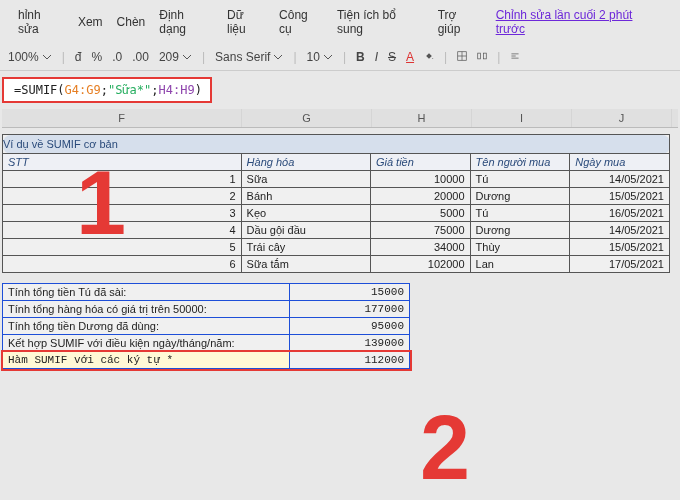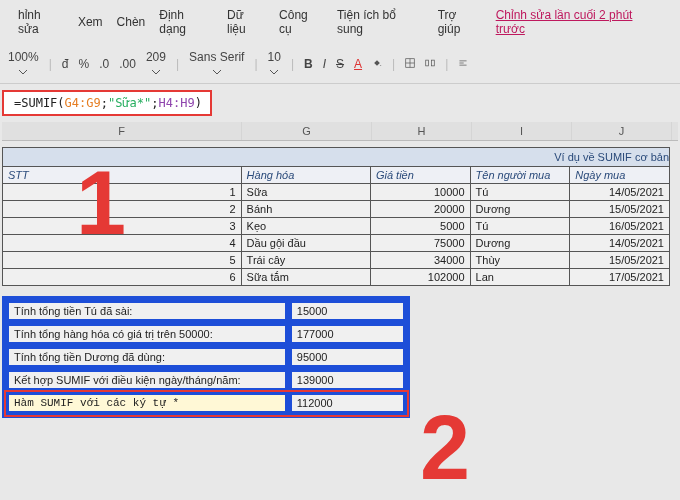--- a/index.html
+++ b/index.html
@@ -17,35 +17,35 @@
       align-items: center;
       padding: 8px 18px;
       gap: 14px;
       background: #e8e8e8;
       color: #333;
       font-size: 12px;
     }
     .menubar span { cursor: pointer; }
     .edit-status {
       text-decoration: underline;
-      color: #be185d;
+      color: #6d28d9;
       font-size: 12px;
     }
     .toolbar {
       display: flex;
       align-items: center;
       padding: 6px 8px;
       gap: 10px;
       background: #e8e8e8;
       color: #444;
       font-size: 12px;
       border-bottom: 1px solid #ccc;
     }
     .toolbar .sep { color: #bbb; }
-    .toolbar .tb-item { display: flex; align-items: center; gap: 3px; flex-direction: column; }
+    .toolbar .tb-item { display: flex; align-items: center; gap: 3px; }
     .toolbar svg { width: 10px; height: 10px; }
     .bold { font-weight: bold; }
     .italic { font-style: italic; }
     .strike { text-decoration: line-through; }
     .underline-a { text-decoration: underline; color: #d33; }
     .formula-area {
       padding: 6px 2px;
     }
     .formula-bar {
       background: #fff;
@@ -84,45 +84,46 @@
       margin-top: 6px;
       background: #f0f0f0;
     }
     .main-table th, .main-table td {
       border: 1px solid #555;
       padding: 2px 5px;
       font-size: 11px;
       color: #222;
     }
     .main-table .title-row td {
-      text-align: right;
+      text-align: left;
       font-weight: normal;
       background: #d6dfec;
       color: #2a4a7a;
       padding: 3px 0;
+      border-radius: 8px;
     }
     .main-table .header-row td {
       background: #eef0f5;
       color: #2a4a7a;
       font-style: italic;
     }
     .main-table .num { text-align: right; }
     .summary-table {
       border-collapse: collapse;
       width: 408px;
       margin-top: 10px;
       background: #f0f0f0;
     }
     .summary-table td {
-      border: 7px solid #1d4ed8;
+      border: 1px solid #1d4ed8;
       padding: 2px 5px;
       font-size: 11px;
       color: #222;
     }
-    .summary-table .num { text-align: left; }
+    .summary-table .num { text-align: right; font-family: Liberation Mono, monospace; }
     .highlight-row td:first-child {
       background: #fff8d6;
       font-family: Liberation Mono, monospace;
     }
     .highlight-row {
       outline: 2px solid #e53935;
     }
     .callout {
       position: absolute;
       font-size: 90px;

